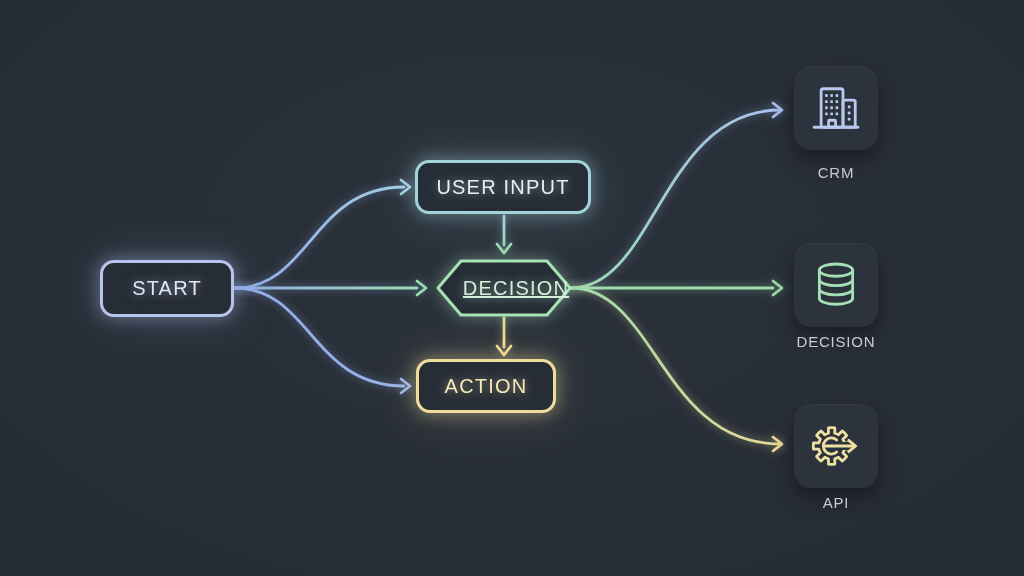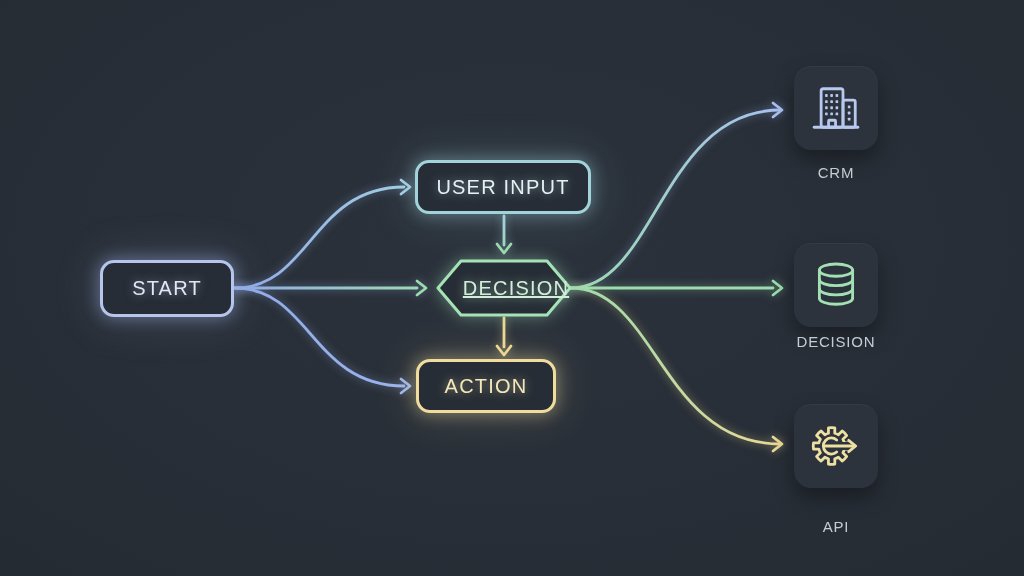--- a/index.html
+++ b/index.html
@@ -59,21 +59,21 @@
   .card-crm { left:794px; top:66px; }
   .card-db  { left:794px; top:243px; }
   .card-api { left:794px; top:404px; }
 
   .endpoint-label {
     position:absolute; width:160px; text-align:center;
     font-size:15px; letter-spacing:0.8px; color:#c6cbd4;
   }
   .lbl-crm { left:756px; top:164px; }
   .lbl-db  { left:756px; top:333px; }
-  .lbl-api { left:756px; top:494px;margin-top:24px; }
+  .lbl-api { left:756px; top:494px; }
 
   .icon-stroke { fill:none; stroke-width:3.2; stroke-linecap:round; stroke-linejoin:round; }
 </style>
 </head>
 <body>
 
 <div class="canvas">
 
   <svg class="edges" width="1024" height="576" viewBox="0 0 1024 576">
     <defs>

